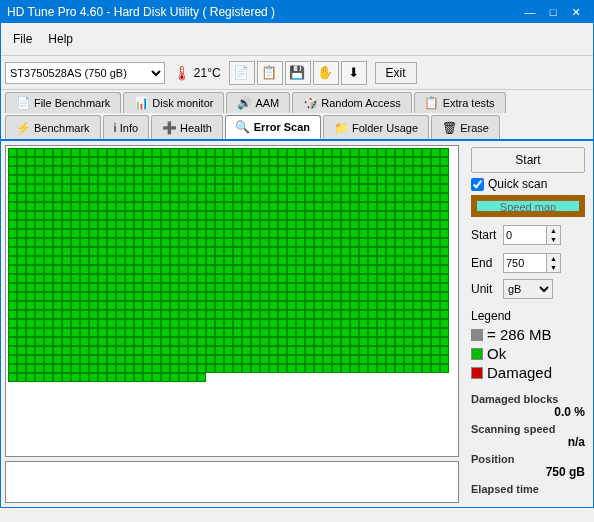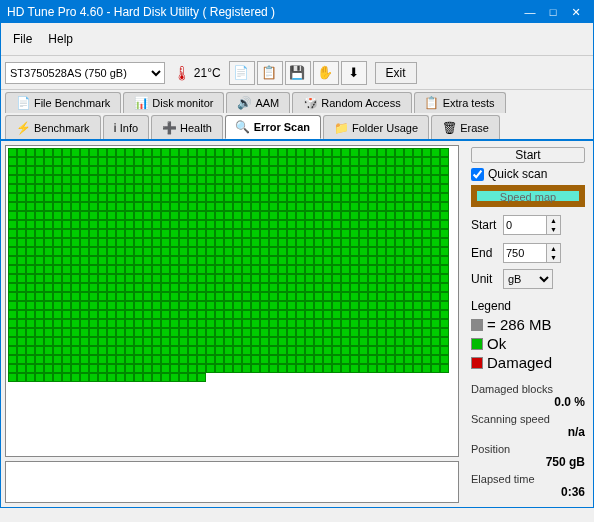--- a/index.html
+++ b/index.html
@@ -282,20 +282,21 @@
       height: 12px;
       border: 1px solid #888;
       flex-shrink: 0;
     }
     .stats-section {
       margin-top: 6px;
     }
     .stat-label {
       font-size: 11px;
       color: #333;
+      font-weight: bold;
     }
     .stat-value {
       font-size: 12px;
       font-weight: bold;
       text-align: right;
     }
     .stat-group {
       margin-bottom: 4px;
     }
     .green-grid {
@@ -1725,18 +1726,17 @@
         <div class="stat-group">
           <div class="stat-label">Scanning speed</div>
           <div class="stat-value">n/a</div>
         </div>
         <div class="stat-group">
           <div class="stat-label">Position</div>
           <div class="stat-value">750 gB</div>
         </div>
         <div class="stat-group">
           <div class="stat-label">Elapsed time</div>
-          <div class="stat-value">0:36</div>
         </div>
       </div>
     </div>
   </div>
 </div>
 
 </body></html>

